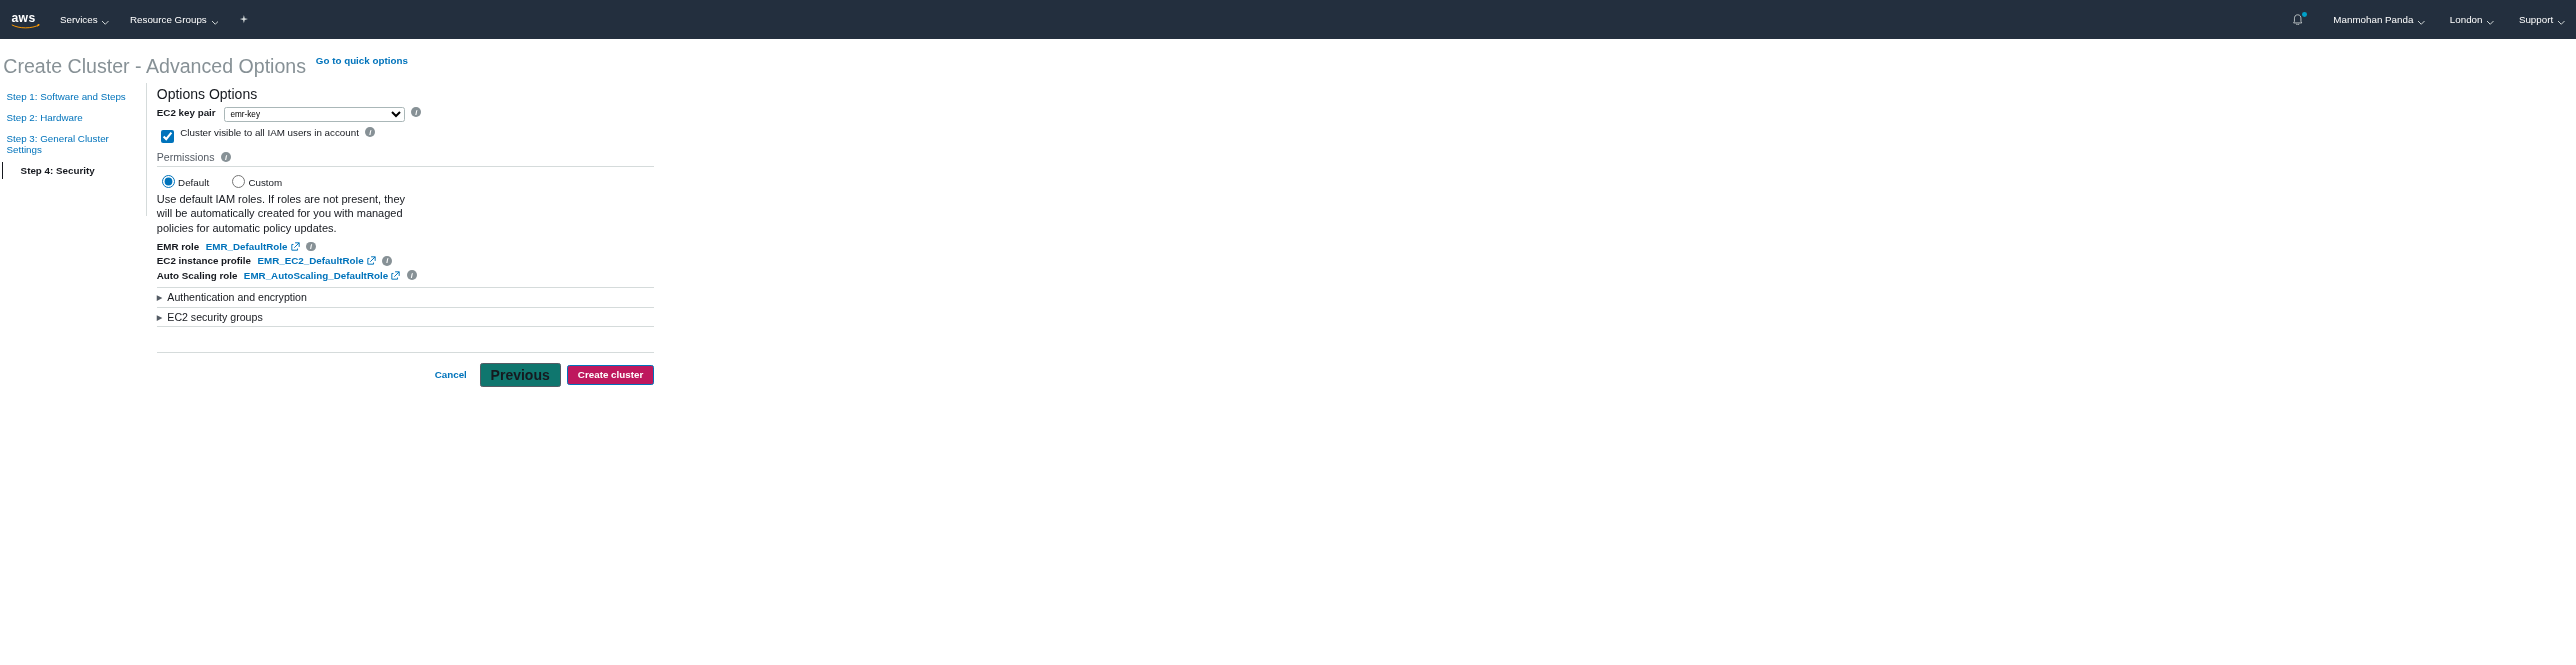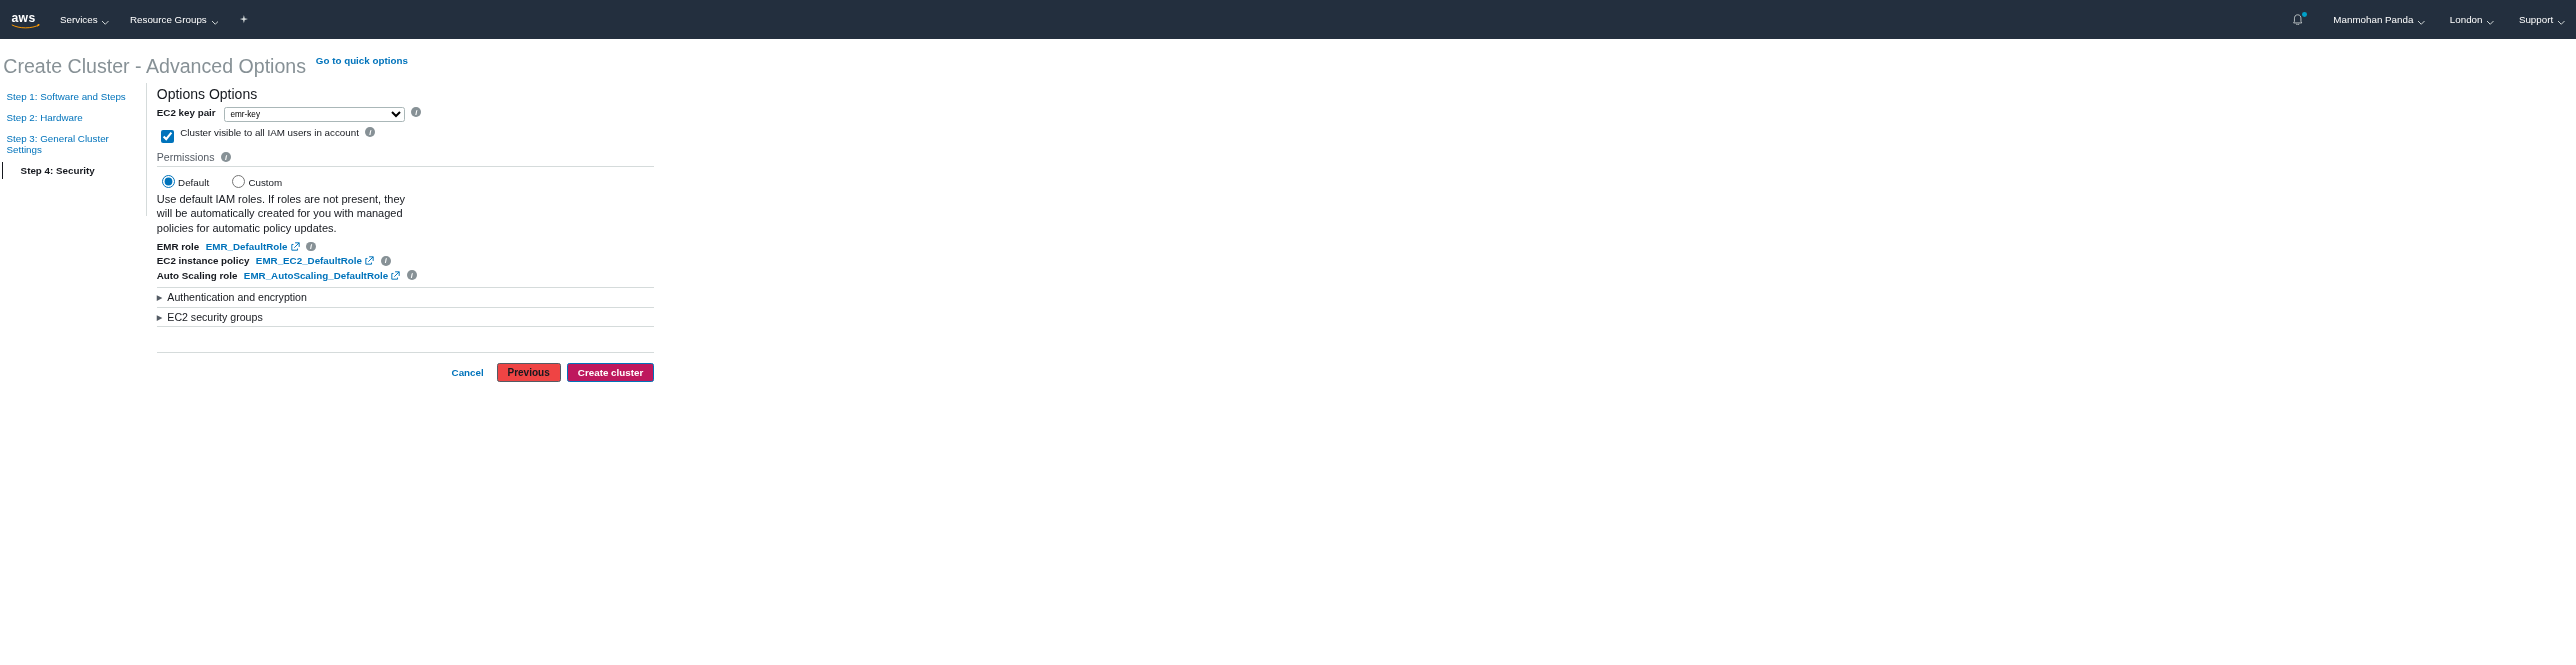--- a/index.html
+++ b/index.html
@@ -49,21 +49,21 @@
   .role-line { font-size:9.8px; margin:3.3px 0; display:flex; align-items:center;}
   .role-line .lblr { font-weight:700; margin-right:6.5px;}
   .role-line a { color:#0073bb; font-weight:700; display:inline-flex; align-items:center;}
 
   .expander { border-top:0.8px solid #d5dbdb; padding:3.3px 0; font-size:10.6px; display:flex; align-items:center; color:#16191f;}
   .expander .tri { margin-right:4.9px; font-size:7.3px; color:#545b64;}
   .last-div { border-bottom:0.8px solid #d5dbdb; }
 
   .footer { border-top:0.8px solid #d5dbdb; margin-top:24.5px; padding-top:9.8px; display:flex; justify-content:flex-end; align-items:center; }
   .footer a.cancel { color:#0073bb; font-weight:700; margin-right:13px;}
-  button.prev { background:#ef4444; border:0.8px solid #545b64; color:#16191f; font-weight:700; font-size:10px; padding:3.3px 9.8px; border-radius:2.4px; margin-right:6.5px;}
+  button.prev { background:#0f766e; border:0.8px solid #545b64; color:#16191f; font-weight:700; font-size:14px; padding:3.3px 9.8px; border-radius:2.4px; margin-right:6.5px;}
   button.create { background:#be185d; border:0.8px solid #0073bb; color:#fff; font-weight:700; font-size:9.8px; padding:3.3px 9.8px; border-radius:2.4px;}
 
   .bell-wrap { position:relative; margin-right:18px; display:flex;}
   .bell-dot { position:absolute; top:-1.6px; right:-3.3px; width:4.9px; height:4.9px; border-radius:50%; background:#00a1c9;}
 </style>
 </head>
 <body>
 
 <div class="topnav">
   <div class="logo">
@@ -186,21 +186,21 @@
           <span>EMR_DefaultRole</span>
           <span class="ext-icon">
             <svg width="9" height="9" viewBox="0 0 11 11">
               <path d="M3 3 H1 V10 H8 V8 M5 1 H10 V6 M10 1 L4 7" stroke="#0073bb" fill="none" stroke-width="1.2"></path>
             </svg>
           </span>
         </a>
       <span class="info-icon">i</span>
     </div>
     <div class="role-line">
-      <span class="lblr">EC2 instance policy</span>
+      <span class="lblr">EC2 instance profile</span>
       <a>
           <span>EMR_EC2_DefaultRole</span>
           <span class="ext-icon">
             <svg width="9" height="9" viewBox="0 0 11 11">
               <path d="M3 3 H1 V10 H8 V8 M5 1 H10 V6 M10 1 L4 7" stroke="#0073bb" fill="none" stroke-width="1.2"></path>
             </svg>
           </span>
         </a>
       <span class="info-icon">i</span>
     </div>

